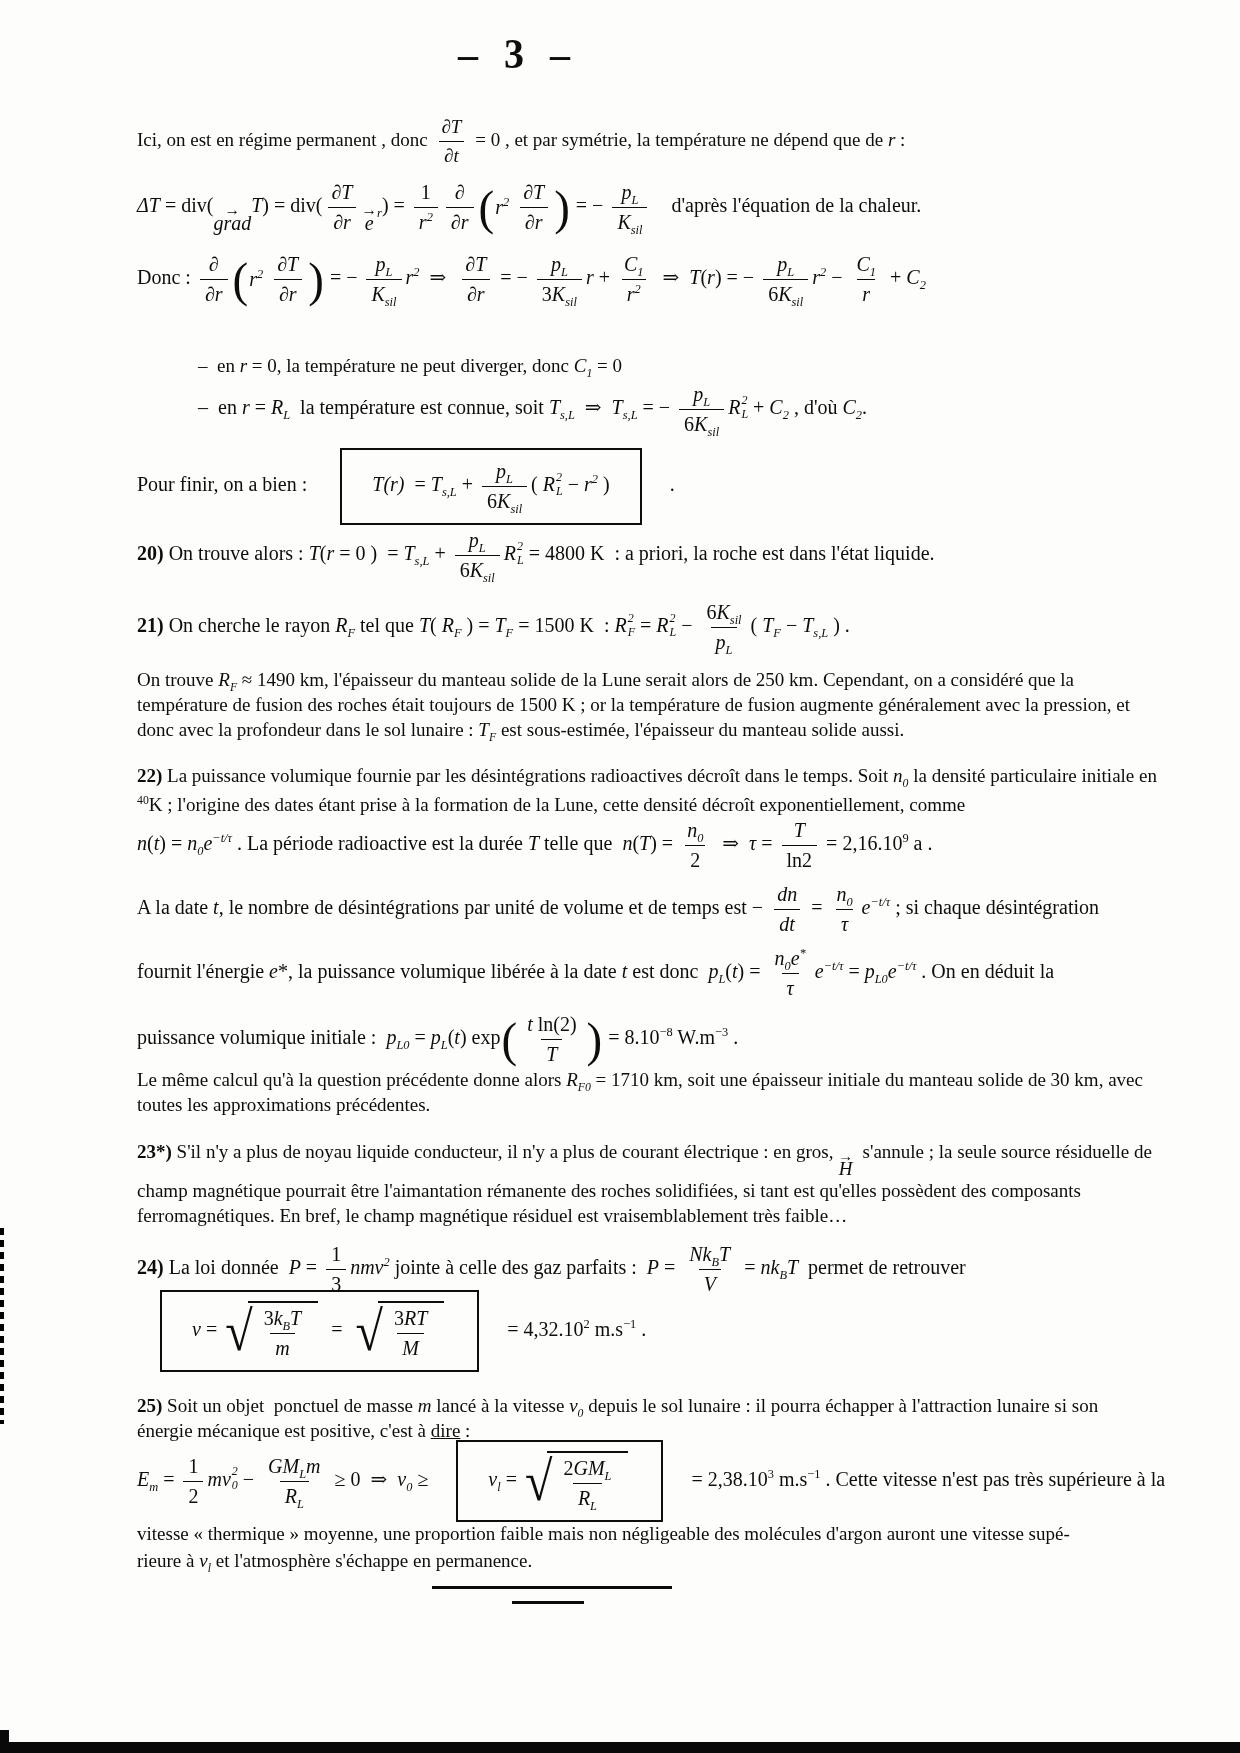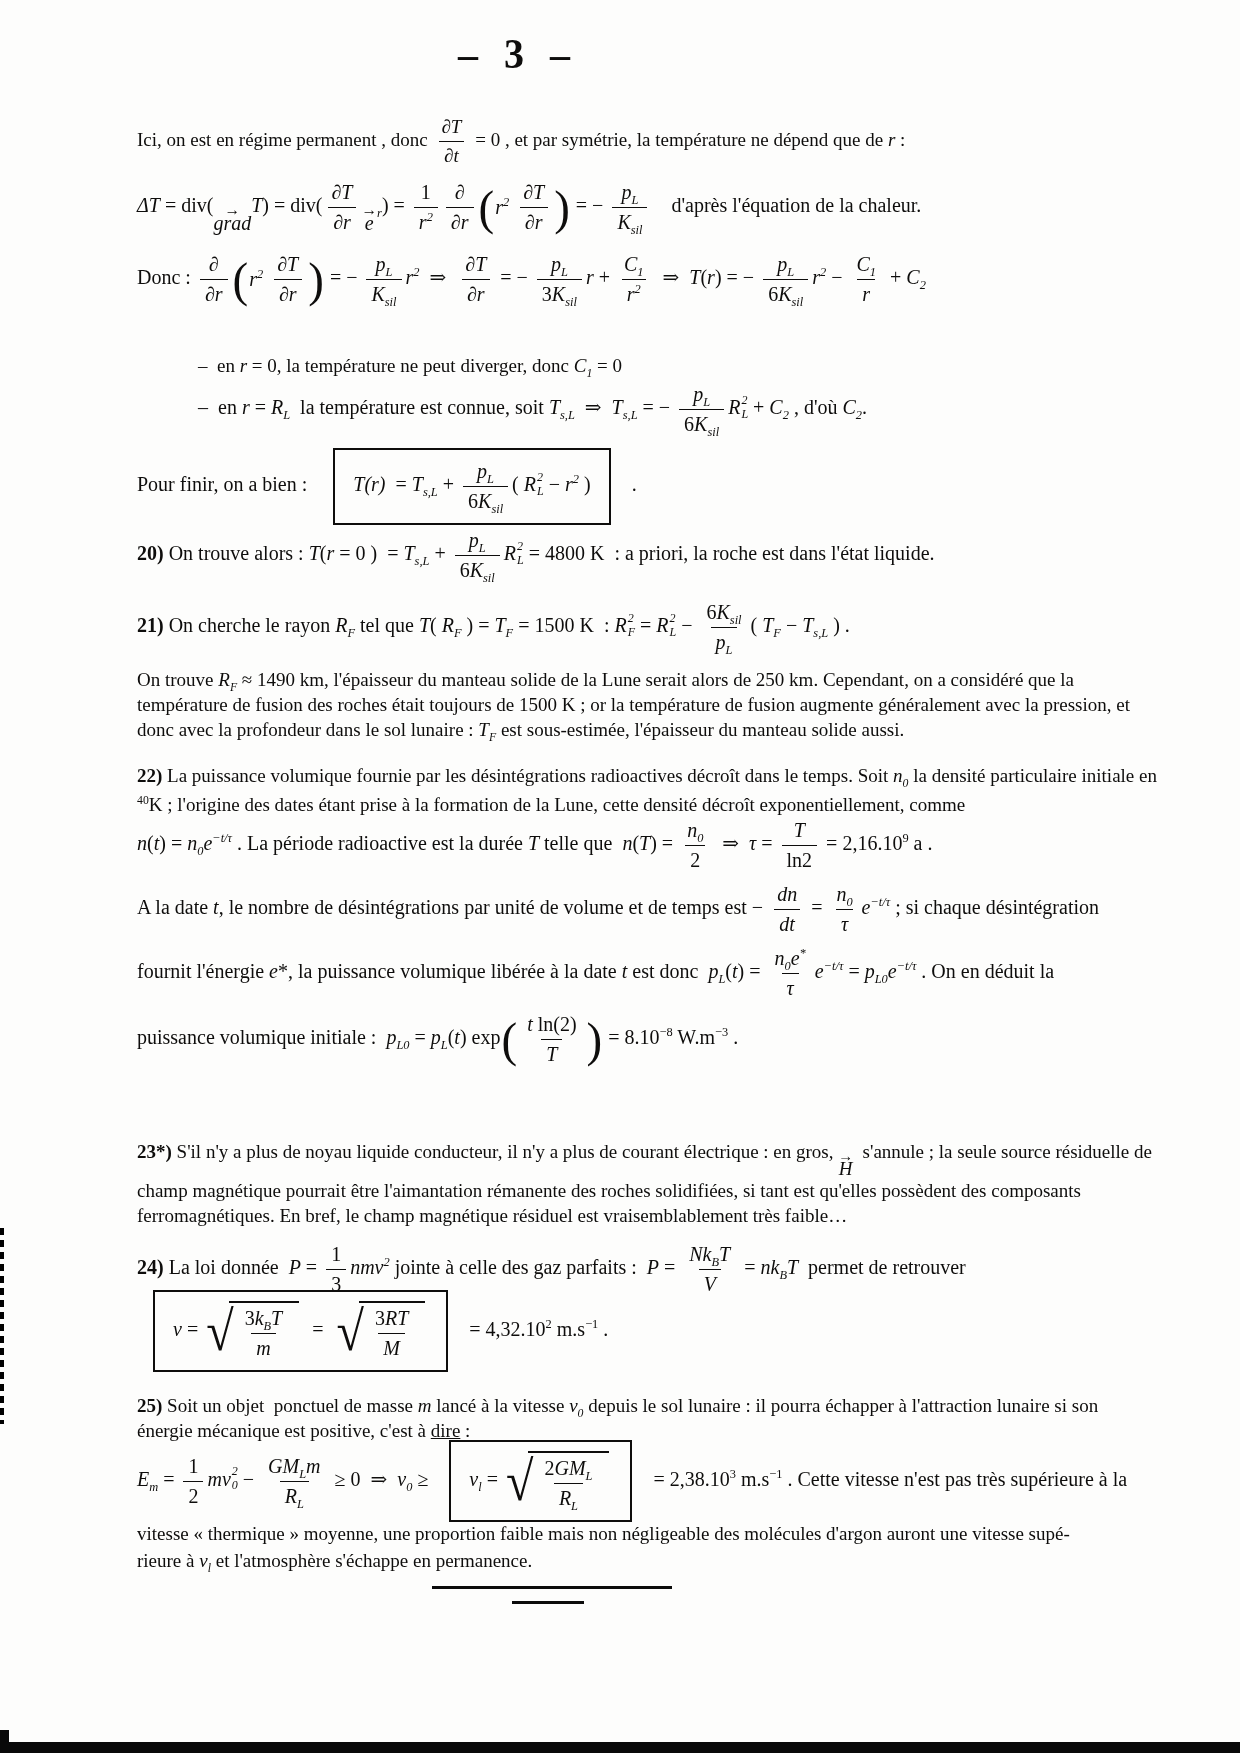--- a/index.html
+++ b/index.html
@@ -47,22 +47,22 @@
   .msqrt{display:inline-flex;align-items:stretch;vertical-align:middle;margin:0 3px;}
   .mrad{display:flex;align-items:center;font-size:2.5em;line-height:1;font-weight:400;
         transform:scaleY(1.12);margin-right:-5px;}
   .marg{display:inline-flex;align-items:flex-start;border-top:2.2px solid var(--ink,#0e0d0c);
         padding:3px 8px 0 7px;}
   
   .mpar{display:inline-flex;align-items:center;vertical-align:middle;}
   .bp{font-size:2.35em;font-weight:300;line-height:0.85;margin:0 1px;transform:scaleY(1.05);}
   .mrow{display:inline-flex;align-items:center;}
   
-  .mbox{display:inline-block;border:2.6px solid var(--ink,#0e0d0c);padding:9px 18px;
-        vertical-align:middle;margin:0 16px;}
+  .mbox{display:inline-block;border:2.6px solid var(--ink,#0e0d0c);padding:9px 30px;
+        vertical-align:middle;margin:0 23px;}
   
   .mvec{display:inline-flex;flex-direction:column;align-items:center;line-height:1;
         vertical-align:-2px;}
   .va{font-size:0.78em;line-height:0.5;transform:translateY(1px);}
   
   .left-dash{position:absolute;left:0;top:1228px;width:4px;height:196px;
     background:repeating-linear-gradient(180deg,#000 0 7px,transparent 7px 12px);}
   .rule1{position:absolute;left:432px;top:1586px;width:240px;height:3px;background:#0b0b0b;}
   .rule2{position:absolute;left:512px;top:1601px;width:72px;height:2.5px;background:#0b0b0b;}
   .bottom-band{position:absolute;left:0;top:1742px;width:1240px;height:11px;background:#090909;}
@@ -81,20 +81,21 @@
   <p class="blk eq nowrap ind b-b2"><span class="tr">–  en </span><i class="mv">r</i><span class="tr"> = </span><span class="mgrp"><i class="mv">R</i><sub class="msb">L</sub></span><span class="tr">  la température est connue, soit </span><span class="mgrp"><i class="mv">T</i><sub class="msb">s,L</sub></span><span class="tr">  ⇒  </span><span class="mgrp"><i class="mv">T</i><sub class="msb">s,L</sub></span><span class="tr"> = − </span><span class="mfrac"><span class="mnum"><span class="mgrp"><i class="mv">p</i><sub class="msb">L</sub></span></span><span class="mden"><span class="tr">6</span><span class="mgrp"><i class="mv">K</i><sub class="msb">sil</sub></span></span></span><span class="mscr"><i class="mv">R</i><span class="mstack"><span class="mss">2</span><span class="mss">L</span></span></span><span class="tr"> + </span><span class="mgrp"><i class="mv">C</i><sub class="msb">2</sub></span><span class="tr"> , d'où </span><span class="mgrp"><i class="mv">C</i><sub class="msb">2</sub></span><span class="tr">.</span></p>
   <p class="blk eq nowrap b-pf"><span class="tr">Pour finir, on a bien :  </span><span class="mbox"><i class="mv">T(r)</i><span class="tr">  = </span><span class="mgrp"><i class="mv">T</i><sub class="msb">s,L</sub></span><span class="tr"> + </span><span class="mfrac"><span class="mnum"><span class="mgrp"><i class="mv">p</i><sub class="msb">L</sub></span></span><span class="mden"><span class="tr">6</span><span class="mgrp"><i class="mv">K</i><sub class="msb">sil</sub></span></span></span><span class="tr">( </span><span class="mscr"><i class="mv">R</i><span class="mstack"><span class="mss">2</span><span class="mss">L</span></span></span><span class="tr"> − </span><span class="mgrp"><i class="mv">r</i><sup class="msp">2</sup></span><span class="tr"> )</span></span><span class="tr"> .</span></p>
   <p class="blk eq nowrap b-q20"><b class="tb">20)</b><span class="tr"> On trouve alors : </span><i class="mv">T</i><span class="tr">(</span><i class="mv">r</i><span class="tr"> = 0 )  = </span><span class="mgrp"><i class="mv">T</i><sub class="msb">s,L</sub></span><span class="tr"> + </span><span class="mfrac"><span class="mnum"><span class="mgrp"><i class="mv">p</i><sub class="msb">L</sub></span></span><span class="mden"><span class="tr">6</span><span class="mgrp"><i class="mv">K</i><sub class="msb">sil</sub></span></span></span><span class="mscr"><i class="mv">R</i><span class="mstack"><span class="mss">2</span><span class="mss">L</span></span></span><span class="tr"> = 4800 K  : a priori, la roche est dans l'état liquide.</span></p>
   <p class="blk eq nowrap b-q21"><b class="tb">21)</b><span class="tr"> On cherche le rayon </span><span class="mgrp"><i class="mv">R</i><sub class="msb">F</sub></span><span class="tr"> tel que </span><i class="mv">T</i><span class="tr">( </span><span class="mgrp"><i class="mv">R</i><sub class="msb">F</sub></span><span class="tr"> ) = </span><span class="mgrp"><i class="mv">T</i><sub class="msb">F</sub></span><span class="tr"> = 1500 K  : </span><span class="mscr"><i class="mv">R</i><span class="mstack"><span class="mss">2</span><span class="mss">F</span></span></span><span class="tr"> = </span><span class="mscr"><i class="mv">R</i><span class="mstack"><span class="mss">2</span><span class="mss">L</span></span></span><span class="tr"> − </span><span class="mfrac"><span class="mnum"><span class="tr">6</span><span class="mgrp"><i class="mv">K</i><sub class="msb">sil</sub></span></span><span class="mden"><span class="mgrp"><i class="mv">p</i><sub class="msb">L</sub></span></span></span><span class="tr">( </span><span class="mgrp"><i class="mv">T</i><sub class="msb">F</sub></span><span class="tr"> − </span><span class="mgrp"><i class="mv">T</i><sub class="msb">s,L</sub></span><span class="tr"> ) .</span></p>
   <p class="blk b-p4"><span class="tr">On trouve </span><span class="mgrp"><i class="mv">R</i><sub class="msb">F</sub></span><span class="tr"> ≈ 1490 km, l'épaisseur du manteau solide de la Lune serait alors de 250 km. Cependant, on a considéré que la température de fusion des roches était toujours de 1500 K ; or la température de fusion augmente généralement avec la pression, et donc avec la profondeur dans le sol lunaire : </span><span class="mgrp"><i class="mv">T</i><sub class="msb">F</sub></span><span class="tr"> est sous-estimée, l'épaisseur du manteau solide aussi.</span></p>
   <p class="blk b-q22"><b class="tb">22)</b><span class="tr"> La puissance volumique fournie par les désintégrations radioactives décroît dans le temps. Soit </span><span class="mgrp"><i class="mv">n</i><sub class="msb">0</sub></span><span class="tr"> la densité particulaire initiale en </span><sup class="ts">40</sup><span class="tr">K ; l'origine des dates étant prise à la formation de la Lune, cette densité décroît exponentiellement, comme</span></p>
   <p class="blk eq nowrap b-p5"><i class="mv">n</i><span class="tr">(</span><i class="mv">t</i><span class="tr">) = </span><span class="mgrp"><i class="mv">n</i><sub class="msb">0</sub></span><span class="mgrp"><i class="mv">e</i><sup class="msp">−t/τ</sup></span><span class="tr"> . La période radioactive est la durée </span><i class="mv">T</i><span class="tr"> telle que  </span><i class="mv">n</i><span class="tr">(</span><i class="mv">T</i><span class="tr">) = </span><span class="mfrac"><span class="mnum"><span class="mgrp"><i class="mv">n</i><sub class="msb">0</sub></span></span><span class="mden"><span class="tr">2</span></span></span><span class="tr">  ⇒  </span><i class="mv">τ</i><span class="tr"> = </span><span class="mfrac"><span class="mnum"><i class="mv">T</i></span><span class="mden"><span class="tr">ln2</span></span></span><span class="tr"> = 2,16.10</span><sup class="ts">9</sup><span class="tr"> a .</span></p>
   <p class="blk eq nowrap b-p6"><span class="tr">A la date </span><i class="mv">t</i><span class="tr">, le nombre de désintégrations par unité de volume et de temps est − </span><span class="mfrac"><span class="mnum"><i class="mv">dn</i></span><span class="mden"><i class="mv">dt</i></span></span><span class="tr"> = </span><span class="mfrac"><span class="mnum"><span class="mgrp"><i class="mv">n</i><sub class="msb">0</sub></span></span><span class="mden"><i class="mv">τ</i></span></span><span class="mgrp"><i class="mv">e</i><sup class="msp">−t/τ</sup></span><span class="tr"> ; si chaque désintégration</span></p>
   <p class="blk eq nowrap b-p7"><span class="tr">fournit l'énergie </span><i class="mv">e</i><span class="tr">*, la puissance volumique libérée à la date </span><i class="mv">t</i><span class="tr"> est donc  </span><span class="mgrp"><i class="mv">p</i><sub class="msb">L</sub></span><span class="tr">(</span><i class="mv">t</i><span class="tr">) = </span><span class="mfrac"><span class="mnum"><span class="mgrp"><i class="mv">n</i><sub class="msb">0</sub></span><span class="mgrp"><i class="mv">e</i><sup class="msp">*</sup></span></span><span class="mden"><i class="mv">τ</i></span></span><span class="mgrp"><i class="mv">e</i><sup class="msp">−t/τ</sup></span><span class="tr"> = </span><span class="mgrp"><i class="mv">p</i><sub class="msb">L0</sub></span><span class="mgrp"><i class="mv">e</i><sup class="msp">−t/τ</sup></span><span class="tr"> . On en déduit la</span></p>
   <p class="blk eq nowrap b-p8"><span class="tr">puissance volumique initiale :  </span><span class="mgrp"><i class="mv">p</i><sub class="msb">L0</sub></span><span class="tr"> = </span><span class="mgrp"><i class="mv">p</i><sub class="msb">L</sub></span><span class="tr">(</span><i class="mv">t</i><span class="tr">) exp</span><span class="mpar"><span class="bp">(</span><span class="mrow"><span class="mfrac"><span class="mnum"><i class="mv">t</i><span class="tr"> ln(2)</span></span><span class="mden"><i class="mv">T</i></span></span></span><span class="bp">)</span></span><span class="tr"> = 8.10</span><sup class="ts">−8</sup><span class="tr"> W.m</span><sup class="ts">−3</sup><span class="tr"> .</span></p>
+  <p class="blk b-p9"><span class="tr">Le même calcul qu'à la question précédente donne alors </span><span class="mgrp"><i class="mv">R</i><sub class="msb">F0</sub></span><span class="tr"> = 1710 km, soit une épaisseur initiale du manteau solide de 30 km, avec toutes les approximations précédentes.</span></p>
   <p class="blk b-q23"><b class="tb">23*)</b><span class="tr"> S'il n'y a plus de noyau liquide conducteur, il n'y a plus de courant électrique : en gros, </span><span class="mvec"><span class="va">→</span><i class="mv">H</i></span><span class="tr">  s'annule ; la seule source résiduelle de champ magnétique pourrait être l'aimantation rémanente des roches solidifiées, si tant est qu'elles possèdent des composants ferromagnétiques. En bref, le champ magnétique résiduel est vraisemblablement très faible…</span></p>
   <p class="blk eq nowrap b-q24"><b class="tb">24)</b><span class="tr"> La loi donnée  </span><i class="mv">P</i><span class="tr"> = </span><span class="mfrac"><span class="mnum"><span class="tr">1</span></span><span class="mden"><span class="tr">3</span></span></span><span class="mgrp"><i class="mv">nmv</i><sup class="msp">2</sup></span><span class="tr"> jointe à celle des gaz parfaits :  </span><i class="mv">P</i><span class="tr"> = </span><span class="mfrac"><span class="mnum"><span class="mgrp"><i class="mv">Nk</i><sub class="msb">B</sub></span><i class="mv">T</i></span><span class="mden"><i class="mv">V</i></span></span><span class="tr"> = </span><span class="mgrp"><i class="mv">nk</i><sub class="msb">B</sub></span><i class="mv">T</i><span class="tr">  permet de retrouver</span></p>
   <p class="blk eq nowrap b-p10"><span class="mbox"><i class="mv">v</i><span class="tr"> = </span><span class="msqrt"><span class="mrad">√</span><span class="marg"><span class="mfrac"><span class="mnum"><span class="tr">3</span><span class="mgrp"><i class="mv">k</i><sub class="msb">B</sub></span><i class="mv">T</i></span><span class="mden"><i class="mv">m</i></span></span></span></span><span class="tr">  =  </span><span class="msqrt"><span class="mrad">√</span><span class="marg"><span class="mfrac"><span class="mnum"><span class="tr">3</span><i class="mv">RT</i></span><span class="mden"><i class="mv">M</i></span></span></span></span></span><span class="tr"> = 4,32.10</span><sup class="ts">2</sup><span class="tr"> m.s</span><sup class="ts">−1</sup><span class="tr"> .</span></p>
   <p class="blk b-q25"><b class="tb">25)</b><span class="tr"> Soit un objet  ponctuel de masse </span><i class="mv">m</i><span class="tr"> lancé à la vitesse </span><span class="mgrp"><i class="mv">v</i><sub class="msb">0</sub></span><span class="tr"> depuis le sol lunaire : il pourra échapper à l'attraction lunaire si son énergie mécanique est positive, c'est à </span><span class="tu">dire</span><span class="tr"> :</span></p>
   <p class="blk eq nowrap b-p11"><span class="mgrp"><i class="mv">E</i><sub class="msb">m</sub></span><span class="tr"> = </span><span class="mfrac"><span class="mnum"><span class="tr">1</span></span><span class="mden"><span class="tr">2</span></span></span><i class="mv">m</i><span class="mscr"><i class="mv">v</i><span class="mstack"><span class="mss">2</span><span class="mss">0</span></span></span><span class="tr"> − </span><span class="mfrac"><span class="mnum"><span class="mgrp"><i class="mv">GM</i><sub class="msb">L</sub></span><i class="mv">m</i></span><span class="mden"><span class="mgrp"><i class="mv">R</i><sub class="msb">L</sub></span></span></span><span class="tr"> ≥ 0  ⇒  </span><span class="mgrp"><i class="mv">v</i><sub class="msb">0</sub></span><span class="tr"> ≥ </span><span class="mbox"><span class="mgrp"><i class="mv">v</i><sub class="msb">l</sub></span><span class="tr"> = </span><span class="msqrt"><span class="mrad">√</span><span class="marg"><span class="mfrac"><span class="mnum"><span class="tr">2</span><span class="mgrp"><i class="mv">GM</i><sub class="msb">L</sub></span></span><span class="mden"><span class="mgrp"><i class="mv">R</i><sub class="msb">L</sub></span></span></span></span></span></span><span class="tr"> = 2,38.10</span><sup class="ts">3</sup><span class="tr"> m.s</span><sup class="ts">−1</sup><span class="tr"> . Cette vitesse n'est pas très supérieure à la</span></p>
   <p class="blk nowrap b-p12b"><span class="tr">rieure à </span><span class="mgrp"><i class="mv">v</i><sub class="msb">l</sub></span><span class="tr"> et l'atmosphère s'échappe en permanence.</span></p>
   <p class="blk nowrap b-p12a"><span class="tr">vitesse « thermique » moyenne, une proportion faible mais non négligeable des molécules d'argon auront une vitesse supé-</span></p>
 
   <div class="left-dash"></div>
   <div class="rule1"></div>

